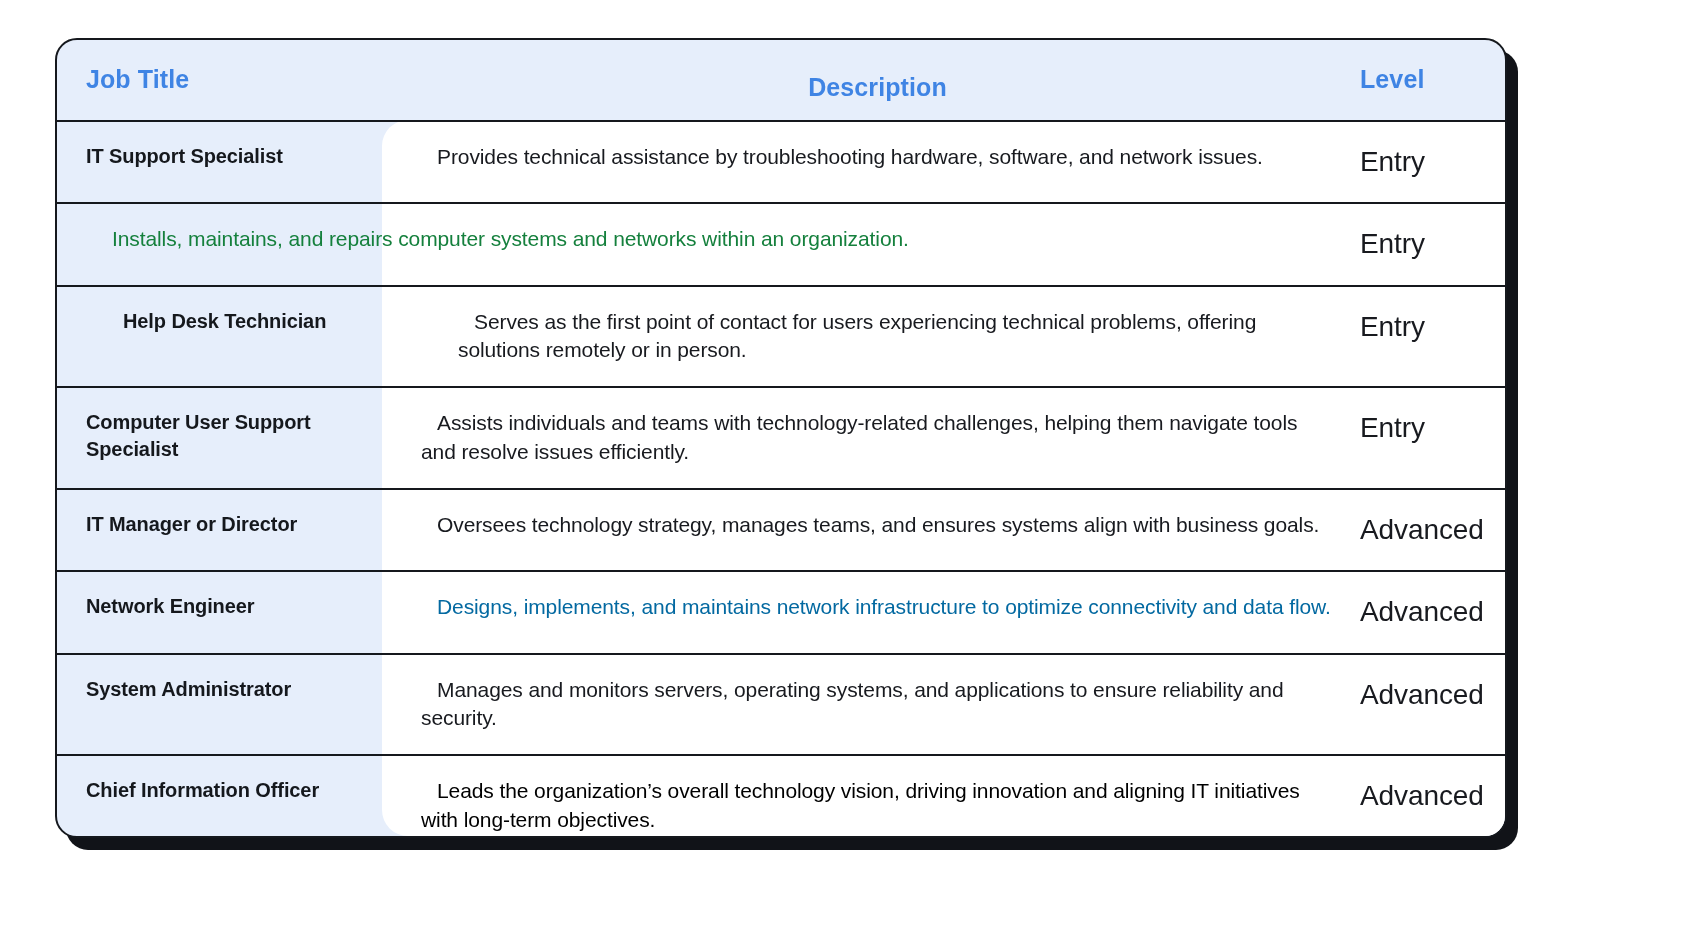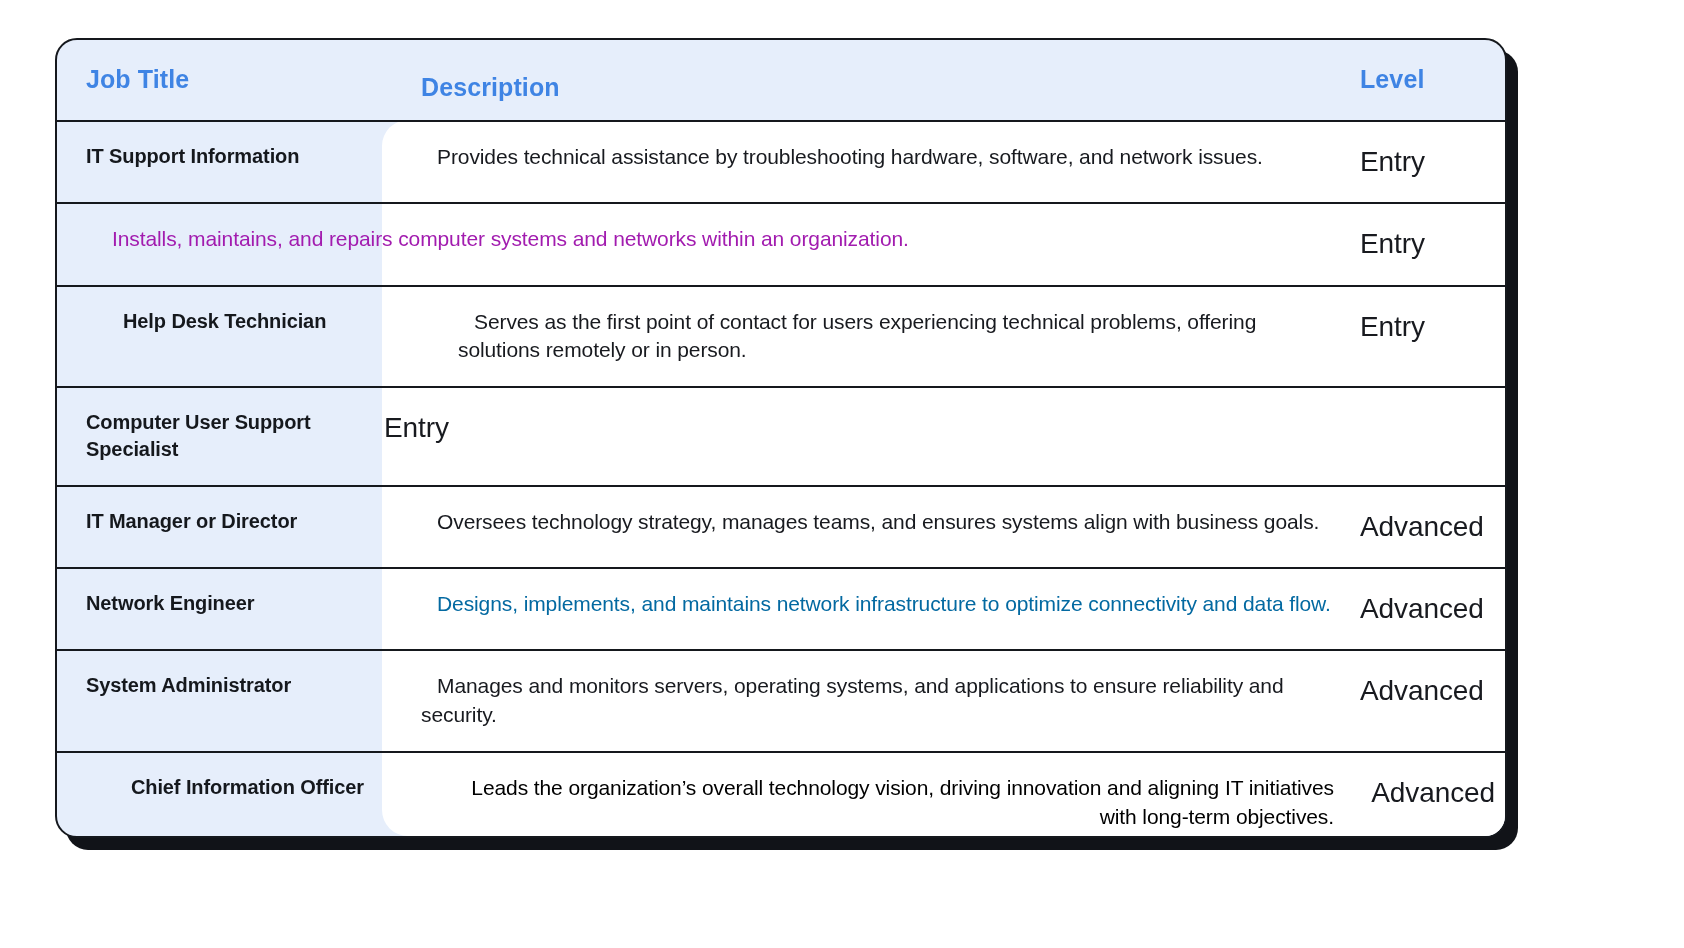--- a/index.html
+++ b/index.html
@@ -130,21 +130,21 @@
   .level {
     font-size: 28px;
     font-weight: normal;
     color: #181a1f;
     line-height: 1.37;
     letter-spacing: -0.1px;
   }
 
   
   .header-row .c-title { padding-top: 0; }
-  .header-row .c-desc  { padding-top: 16px; }
+  .header-row .c-desc  { padding-top: 16px; justify-content: center; }
   .header-row .c-level { padding-top: 0; }
   .header-row .cell { display: flex; align-items: center; height: 100%; }
 
   .body-row .cell { padding-top: 21px; padding-bottom: 21px; }
 </style>
 </head>
 <body>
 
 <div class="page">
 
@@ -162,52 +162,53 @@
         </div>
         <div class="cell c-desc">
           <span class="th" style="color: rgb(63, 132, 228);">Description</span>
         </div>
         <div class="cell c-level">
           <span class="th" style="color: rgb(63, 132, 228);">Level</span>
         </div>
       </div>
 
     <div class="row body-row" style="border-top-color: rgb(21, 24, 29);">
-          <div class="cell c-title"><span class="job-title">IT Support Information</span></div>
+          <div class="cell c-title"><span class="job-title">IT Support Specialist</span></div>
           <div class="cell c-desc"><span class="desc" style="color: rgb(24, 26, 31);">Provides technical assistance by troubleshooting hardware, software, and network issues.</span></div>
           <div class="cell c-level"><span class="level" style="color: rgb(24, 26, 31);">Entry</span></div>
         </div>
         <div class="row body-row" style="border-top-color: rgb(21, 24, 29);">
-          <div class="cell c-desc"><span class="desc" style="color: #a21caf;">Installs, maintains, and repairs computer systems and networks within an organization.</span></div>
+          <div class="cell c-desc"><span class="desc" style="color: #15803d;">Installs, maintains, and repairs computer systems and networks within an organization.</span></div>
           <div class="cell c-level"><span class="level" style="color: rgb(24, 26, 31);">Entry</span></div>
         </div>
         <div class="row body-row" style="border-top-color: rgb(21, 24, 29); padding-left: 37px;">
           <div class="cell c-title"><span class="job-title">Help Desk Technician</span></div>
           <div class="cell c-desc"><span class="desc" style="color: rgb(24, 26, 31);">Serves as the first point of contact for users experiencing technical problems, offering solutions remotely or in person.</span></div>
           <div class="cell c-level"><span class="level" style="color: rgb(24, 26, 31);">Entry</span></div>
         </div>
         <div class="row body-row" style="border-top-color: rgb(21, 24, 29);">
           <div class="cell c-title"><span class="job-title">Computer User Support Specialist</span></div>
+          <div class="cell c-desc"><span class="desc" style="color: rgb(24, 26, 31);">Assists individuals and teams with technology-related challenges, helping them navigate tools and resolve issues efficiently.</span></div>
           <div class="cell c-level"><span class="level" style="color: rgb(24, 26, 31);">Entry</span></div>
         </div>
         <div class="row body-row" style="border-top-color: rgb(21, 24, 29);">
           <div class="cell c-title"><span class="job-title">IT Manager or Director</span></div>
           <div class="cell c-desc"><span class="desc" style="color: rgb(24, 26, 31);">Oversees technology strategy, manages teams, and ensures systems align with business goals.</span></div>
           <div class="cell c-level"><span class="level" style="color: rgb(24, 26, 31);">Advanced</span></div>
         </div>
         <div class="row body-row" style="border-top-color: rgb(21, 24, 29);">
           <div class="cell c-title"><span class="job-title">Network Engineer</span></div>
           <div class="cell c-desc"><span class="desc" style="color: #0369a1;">Designs, implements, and maintains network infrastructure to optimize connectivity and data flow.</span></div>
           <div class="cell c-level"><span class="level" style="color: rgb(24, 26, 31);">Advanced</span></div>
         </div>
         <div class="row body-row" style="border-top-color: rgb(21, 24, 29);">
           <div class="cell c-title"><span class="job-title">System Administrator</span></div>
           <div class="cell c-desc"><span class="desc" style="color: rgb(24, 26, 31);">Manages and monitors servers, operating systems, and applications to ensure reliability and security.</span></div>
           <div class="cell c-level"><span class="level" style="color: rgb(24, 26, 31);">Advanced</span></div>
         </div>
-        <div class="row body-row" style="border-top-color: rgb(21, 24, 29); text-align: right;">
+        <div class="row body-row" style="border-top-color: rgb(21, 24, 29);">
           <div class="cell c-title"><span class="job-title">Chief Information Officer</span></div>
           <div class="cell c-desc"><span class="desc" style="color: #000000;">Leads the organization’s overall technology vision, driving innovation and aligning IT initiatives with long-term objectives.</span></div>
           <div class="cell c-level"><span class="level" style="color: rgb(24, 26, 31);">Advanced</span></div>
         </div>
       </div>
   </div>
 </div>
 
 </body></html>

